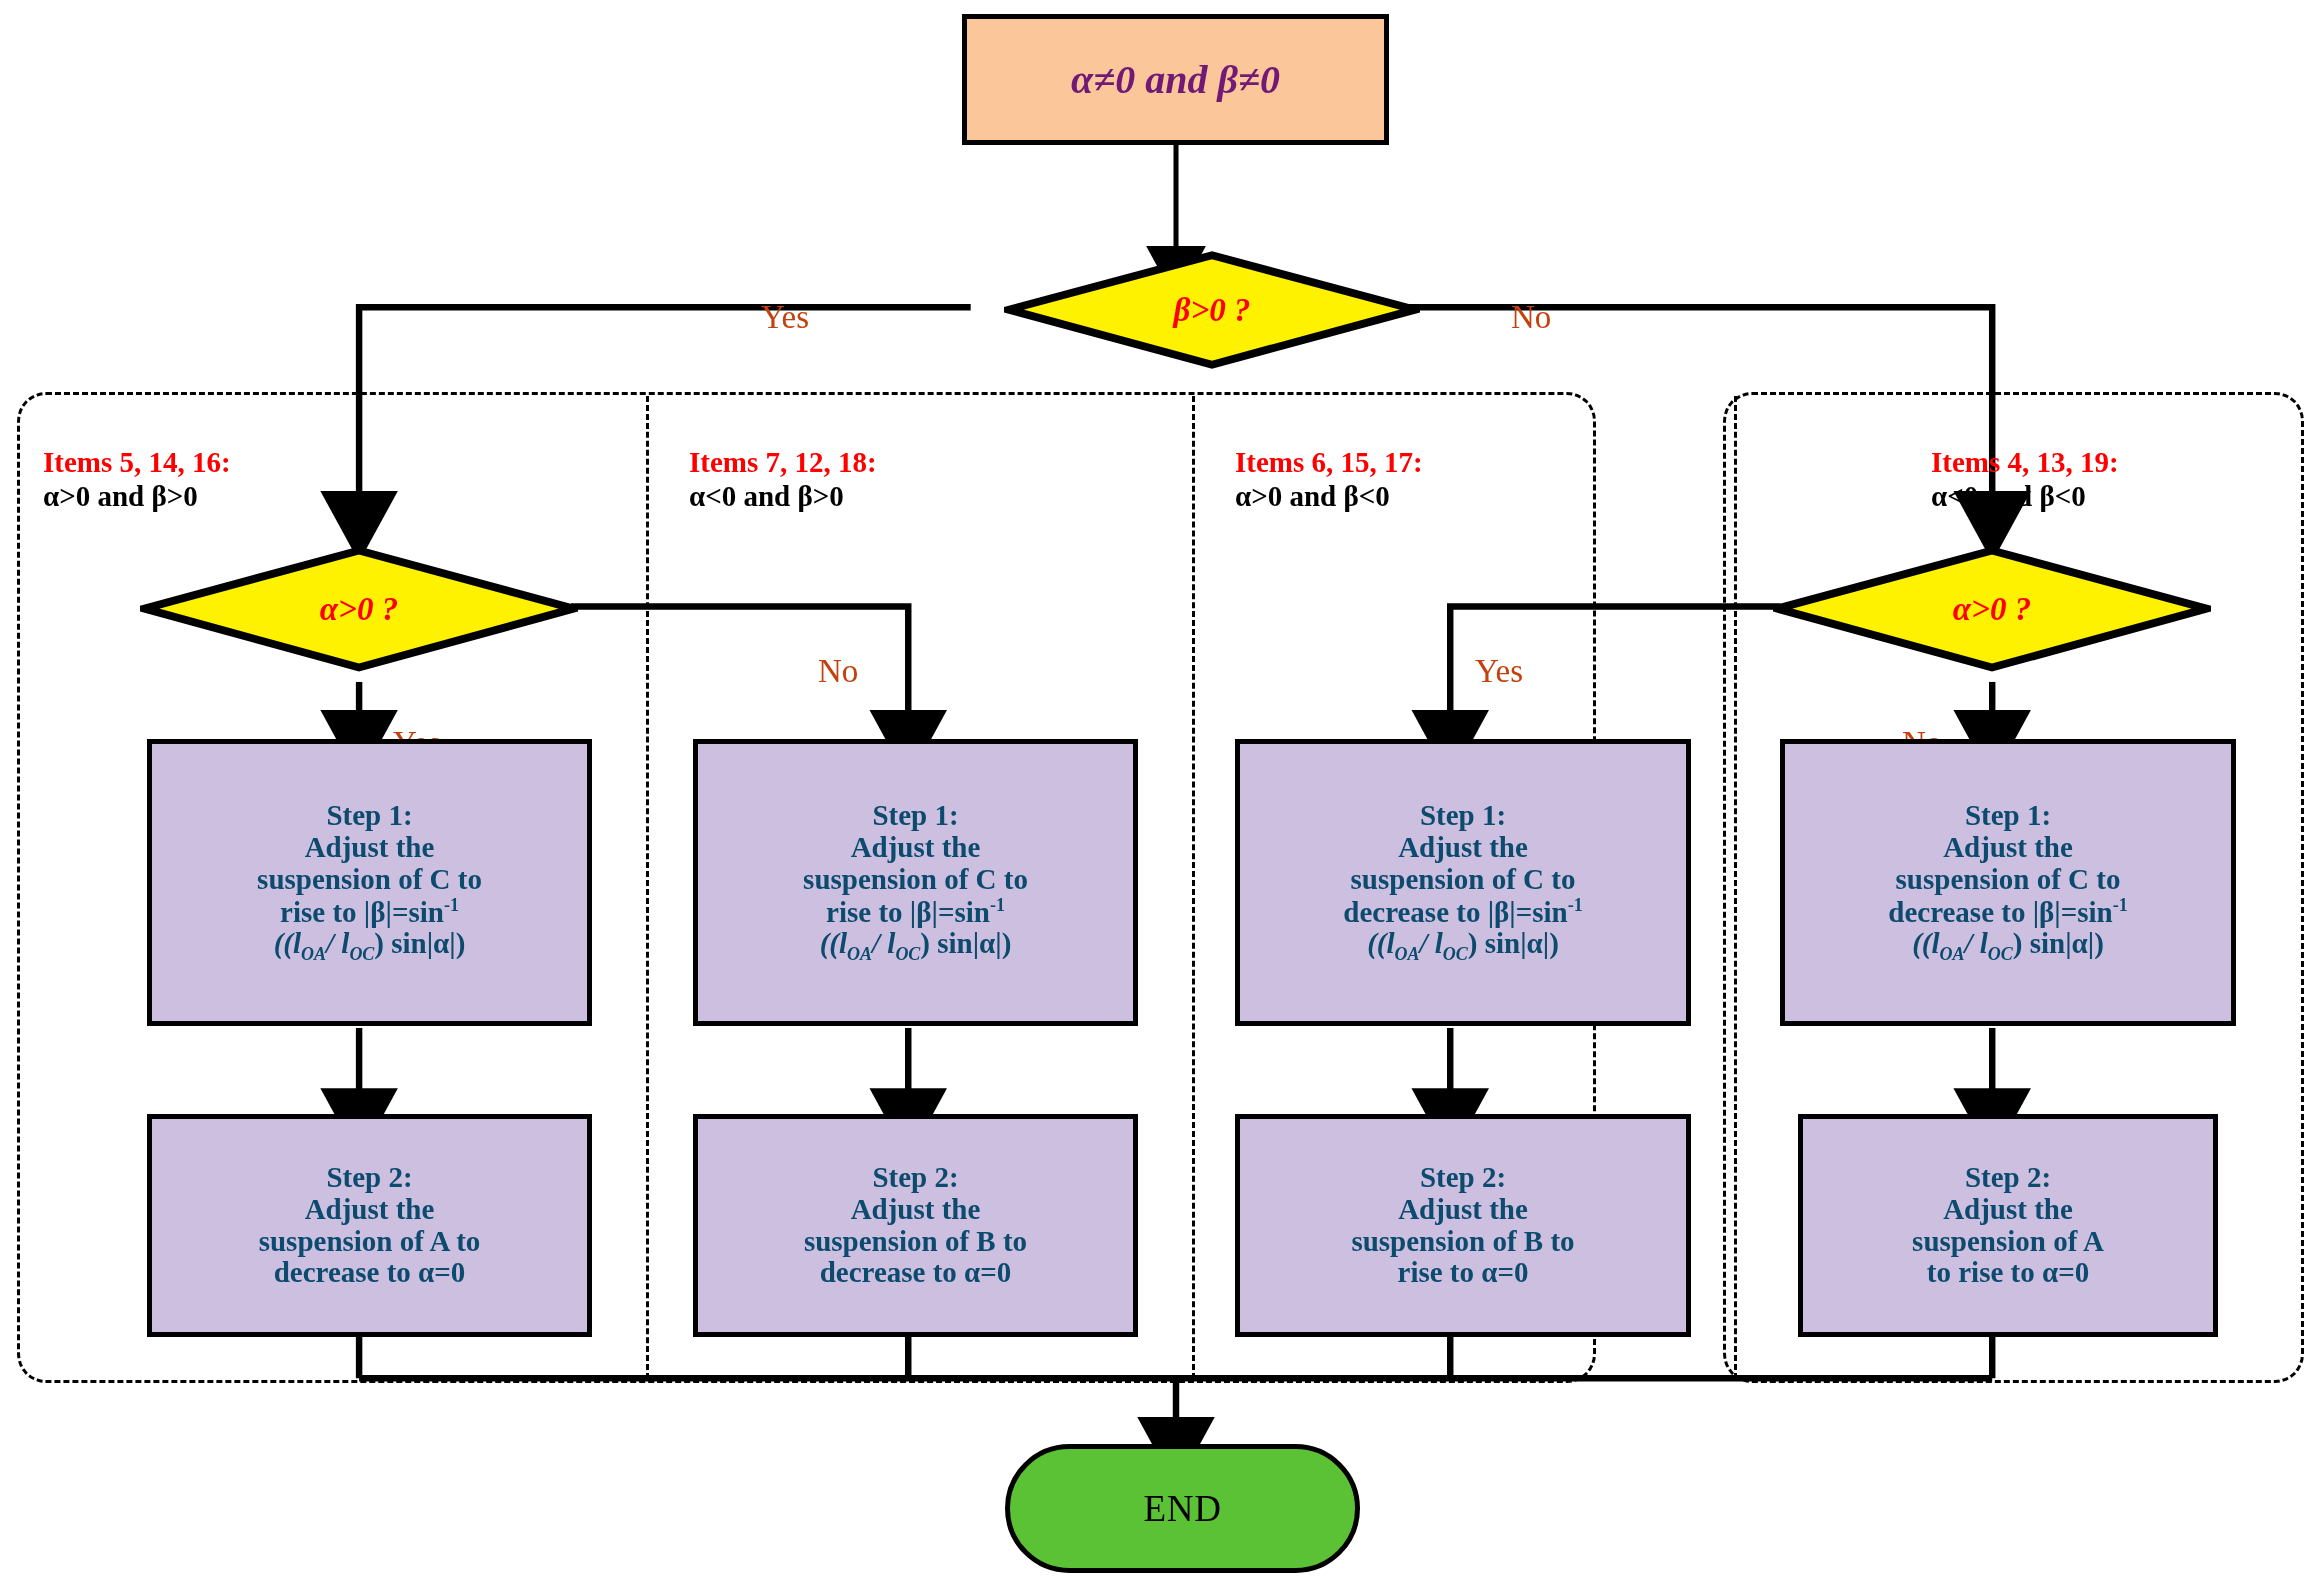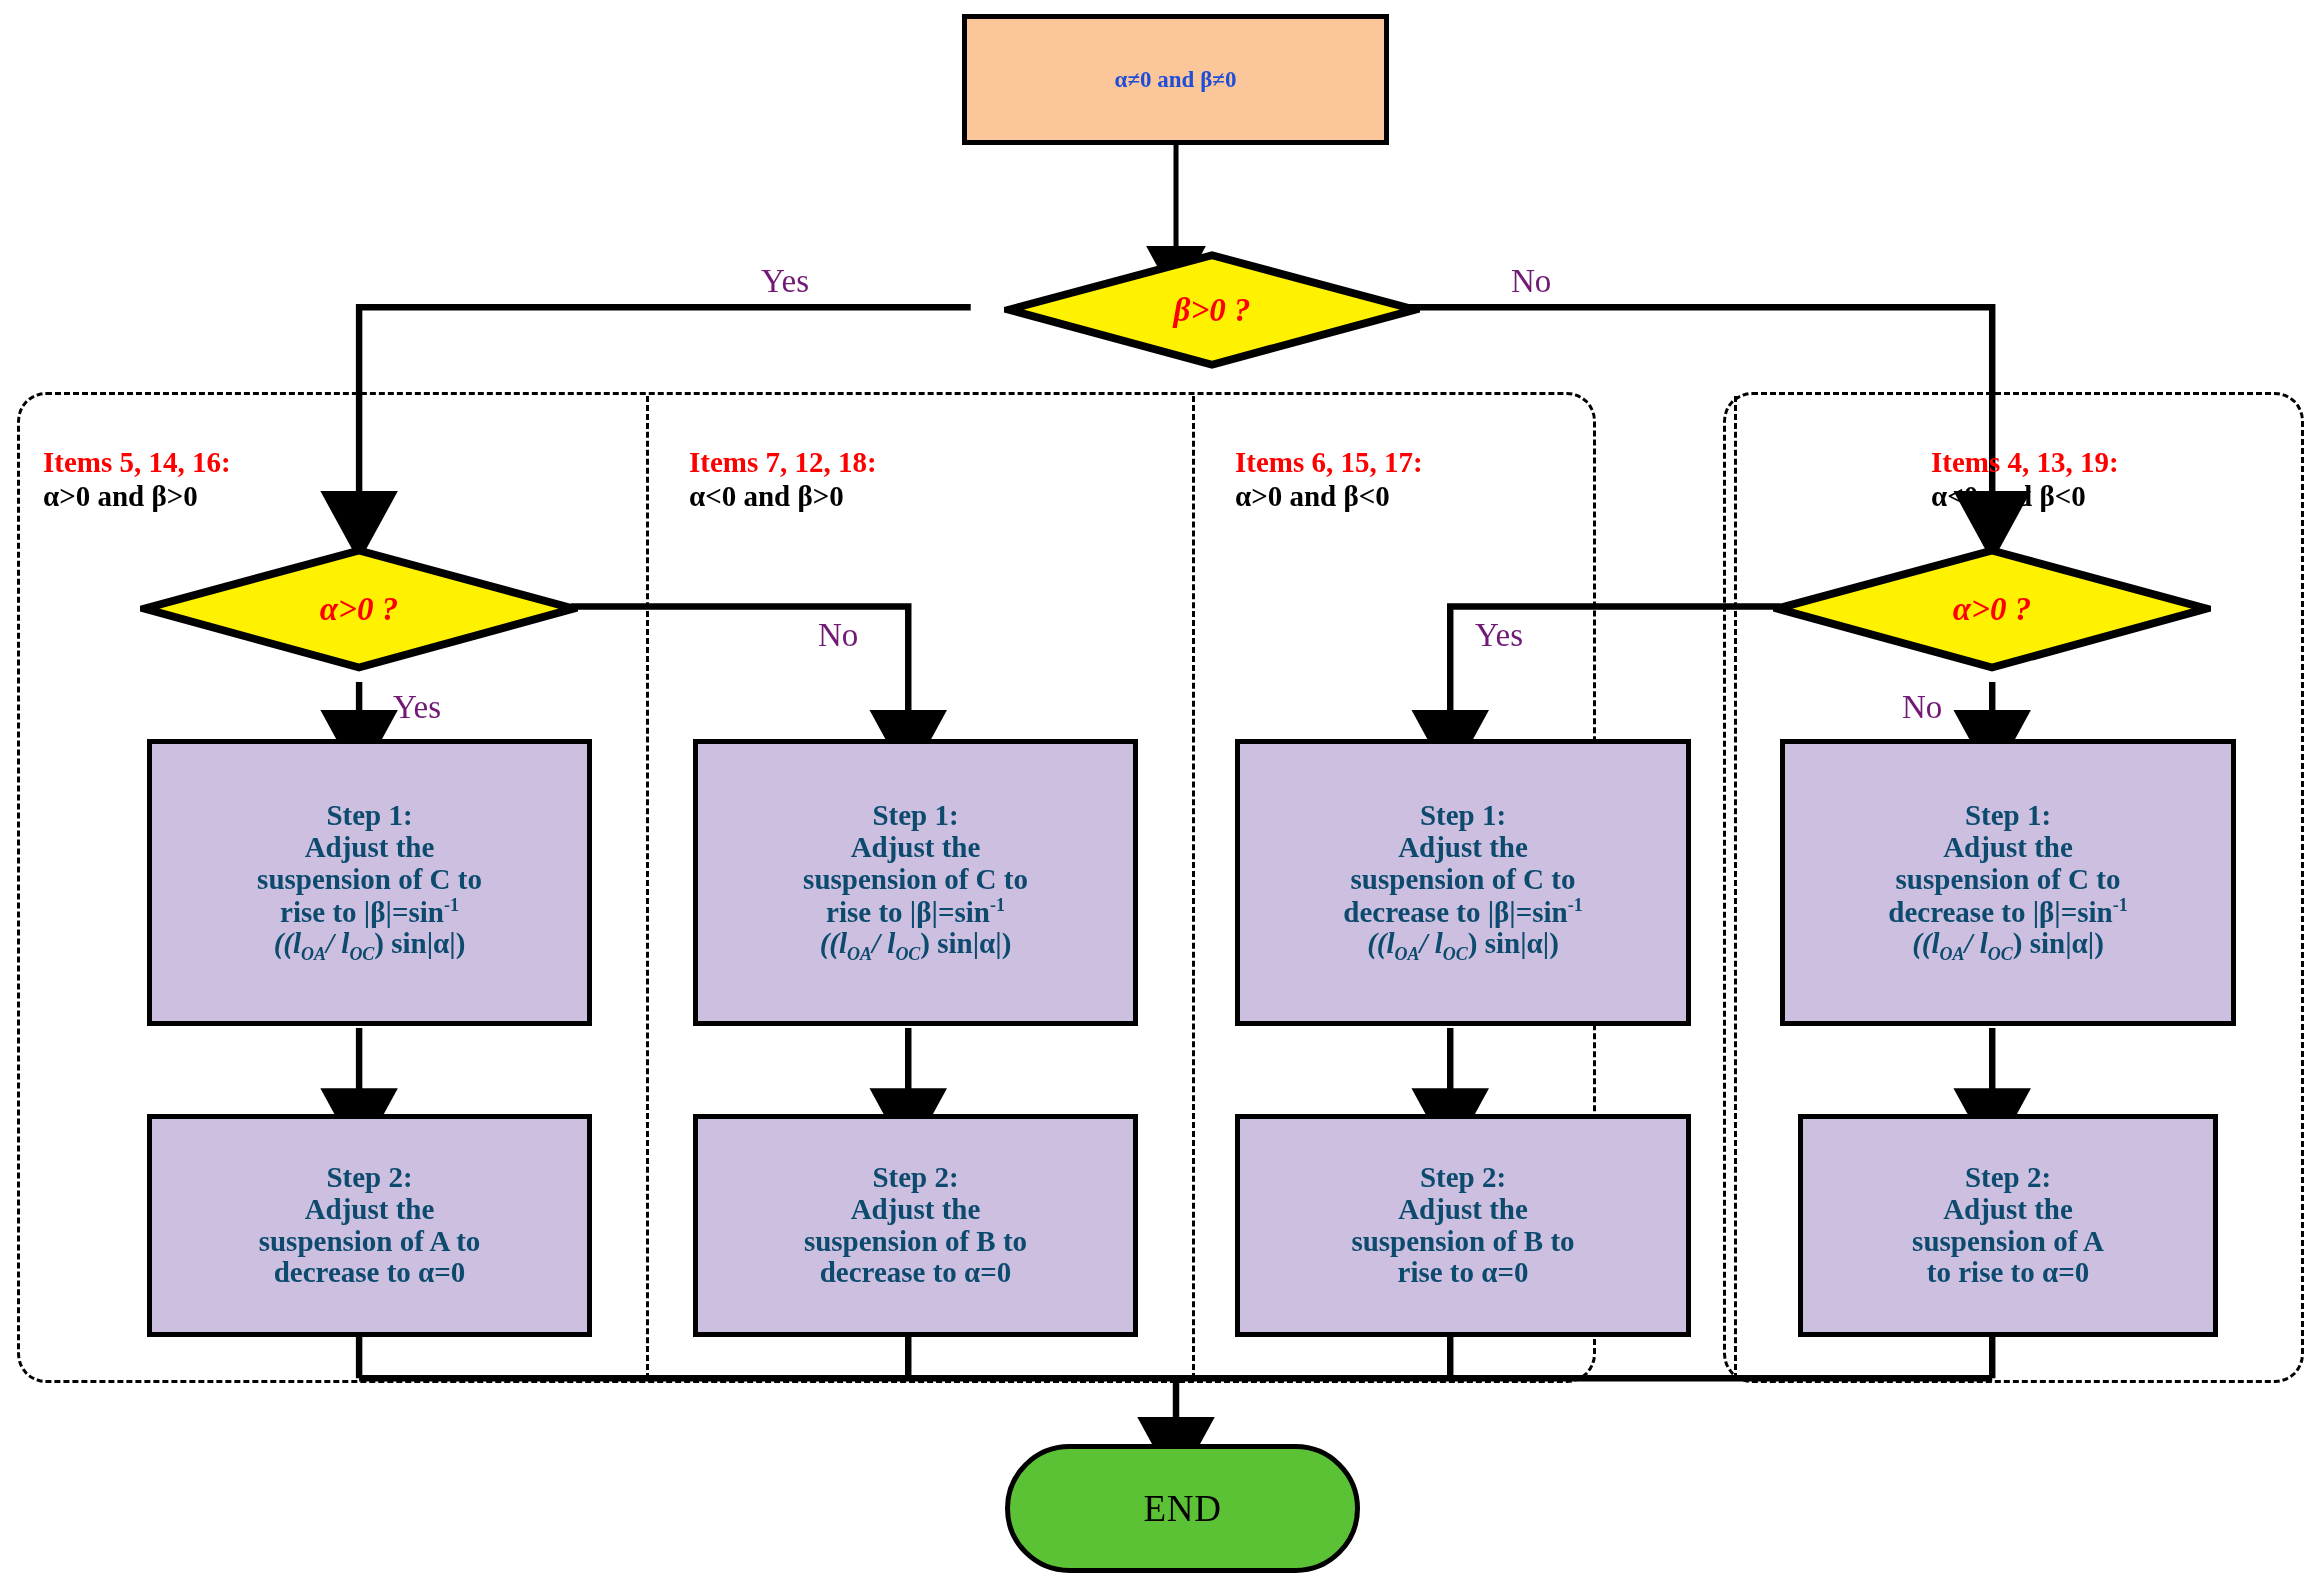--- a/index.html
+++ b/index.html
@@ -20,22 +20,23 @@
     line-height:1.10;
     color:#0c4a6e;
     padding:2.9px 4.3px;
   }
   .start-box{
     background:#FCC69B;
     border:5px solid #000;
     display:flex;align-items:center;justify-content:center;
     text-align:center;
     font-weight:bold;
-    font-size:23px;
-    color:#1d4ed8;
+    font-size:40px;
+    color:#701a75;
+    font-style:italic;
   }
   .end-box{
     background:#5BC236;
     border:5.7px solid #000;
     border-radius:79px;
     display:flex;align-items:center;justify-content:center;
     text-align:center;
     font-size:37px;
     color:#000;
     letter-spacing:0.7px;
@@ -56,21 +57,21 @@
   }
 
   
   .items-label{
     text-align:left;line-height:1.18;white-space:nowrap;
   }
   .items-title{color:#FF0000;font-weight:bold;font-size:29px;display:block;}
   .items-cond{color:#000;font-weight:bold;font-size:29px;display:block;}
 
   .edge-label{
-    font-size:33px;color:#701a75;white-space:nowrap;
+    font-size:33px;color:#c2410c;white-space:nowrap;margin-top:36px;
   }
 
   
   i.g{font-style:italic;font-family:"Liberation Serif",serif;}
   sup.inv{font-size:0.62em;vertical-align:super;}
   sub.sb{font-size:0.62em;vertical-align:sub;font-style:italic;}
 
   
   #wires{position:absolute;left:0;top:0;width:2319px;height:1585px;pointer-events:none;}
 </style>

